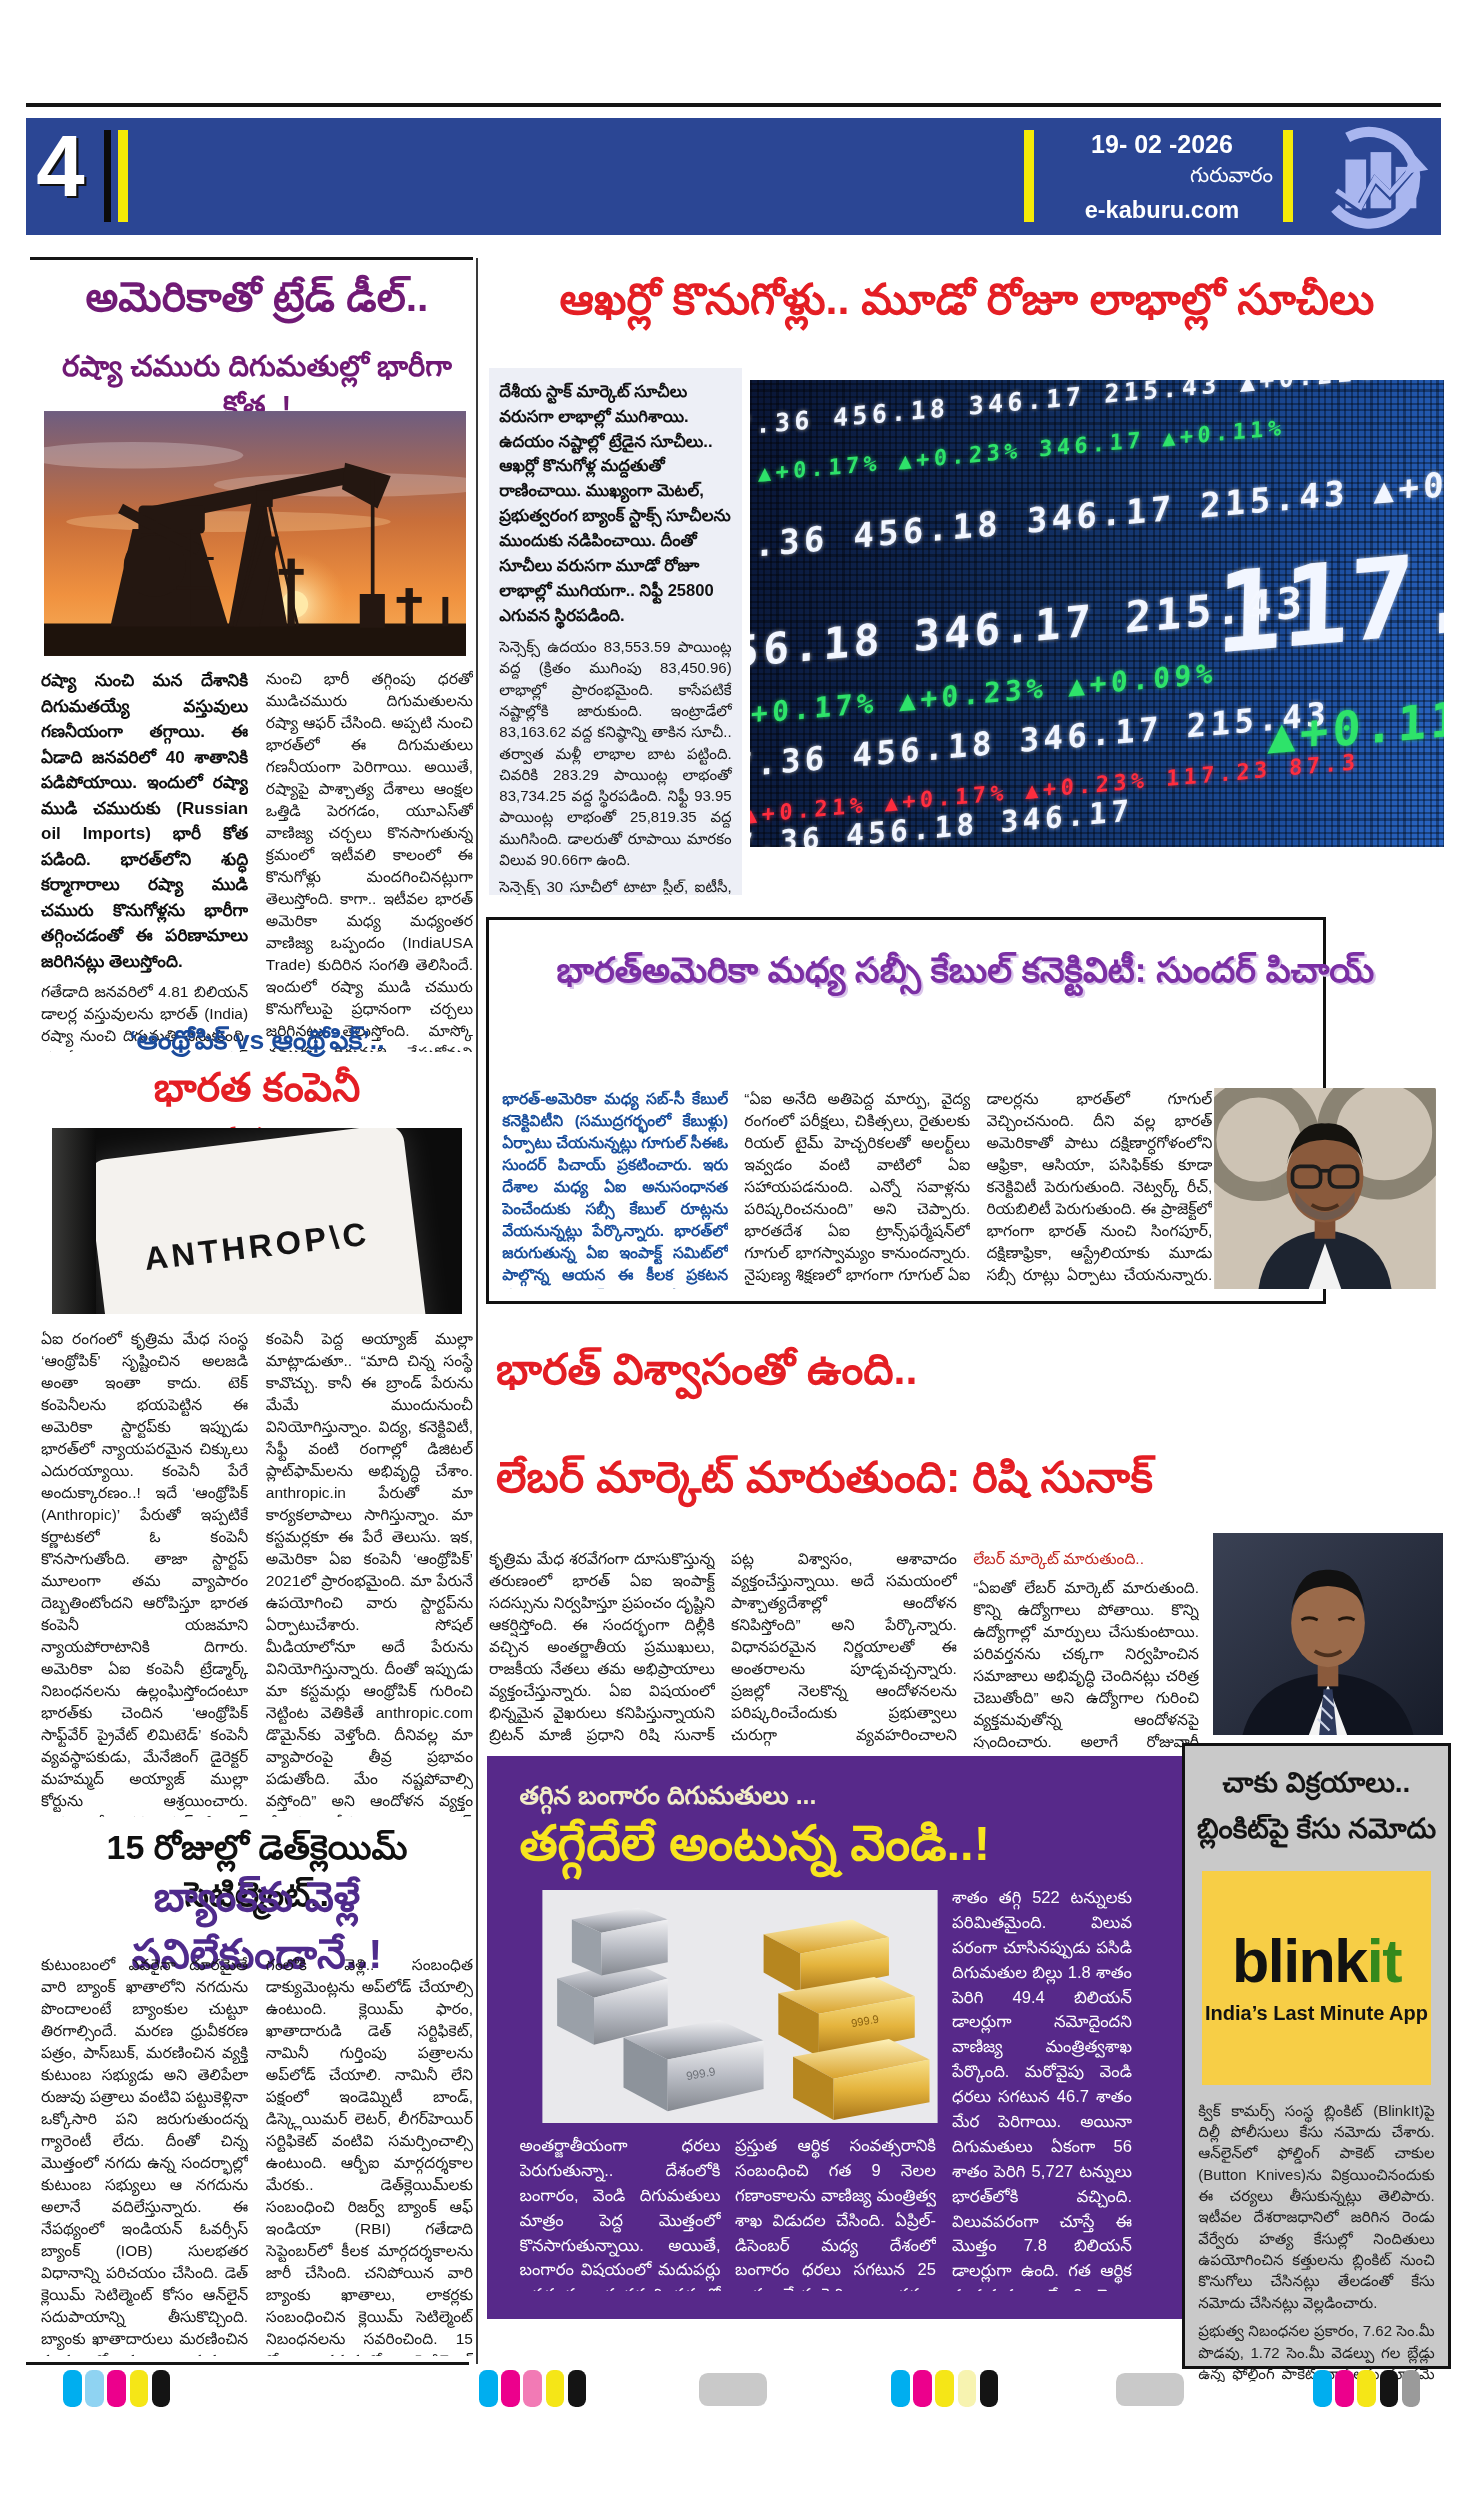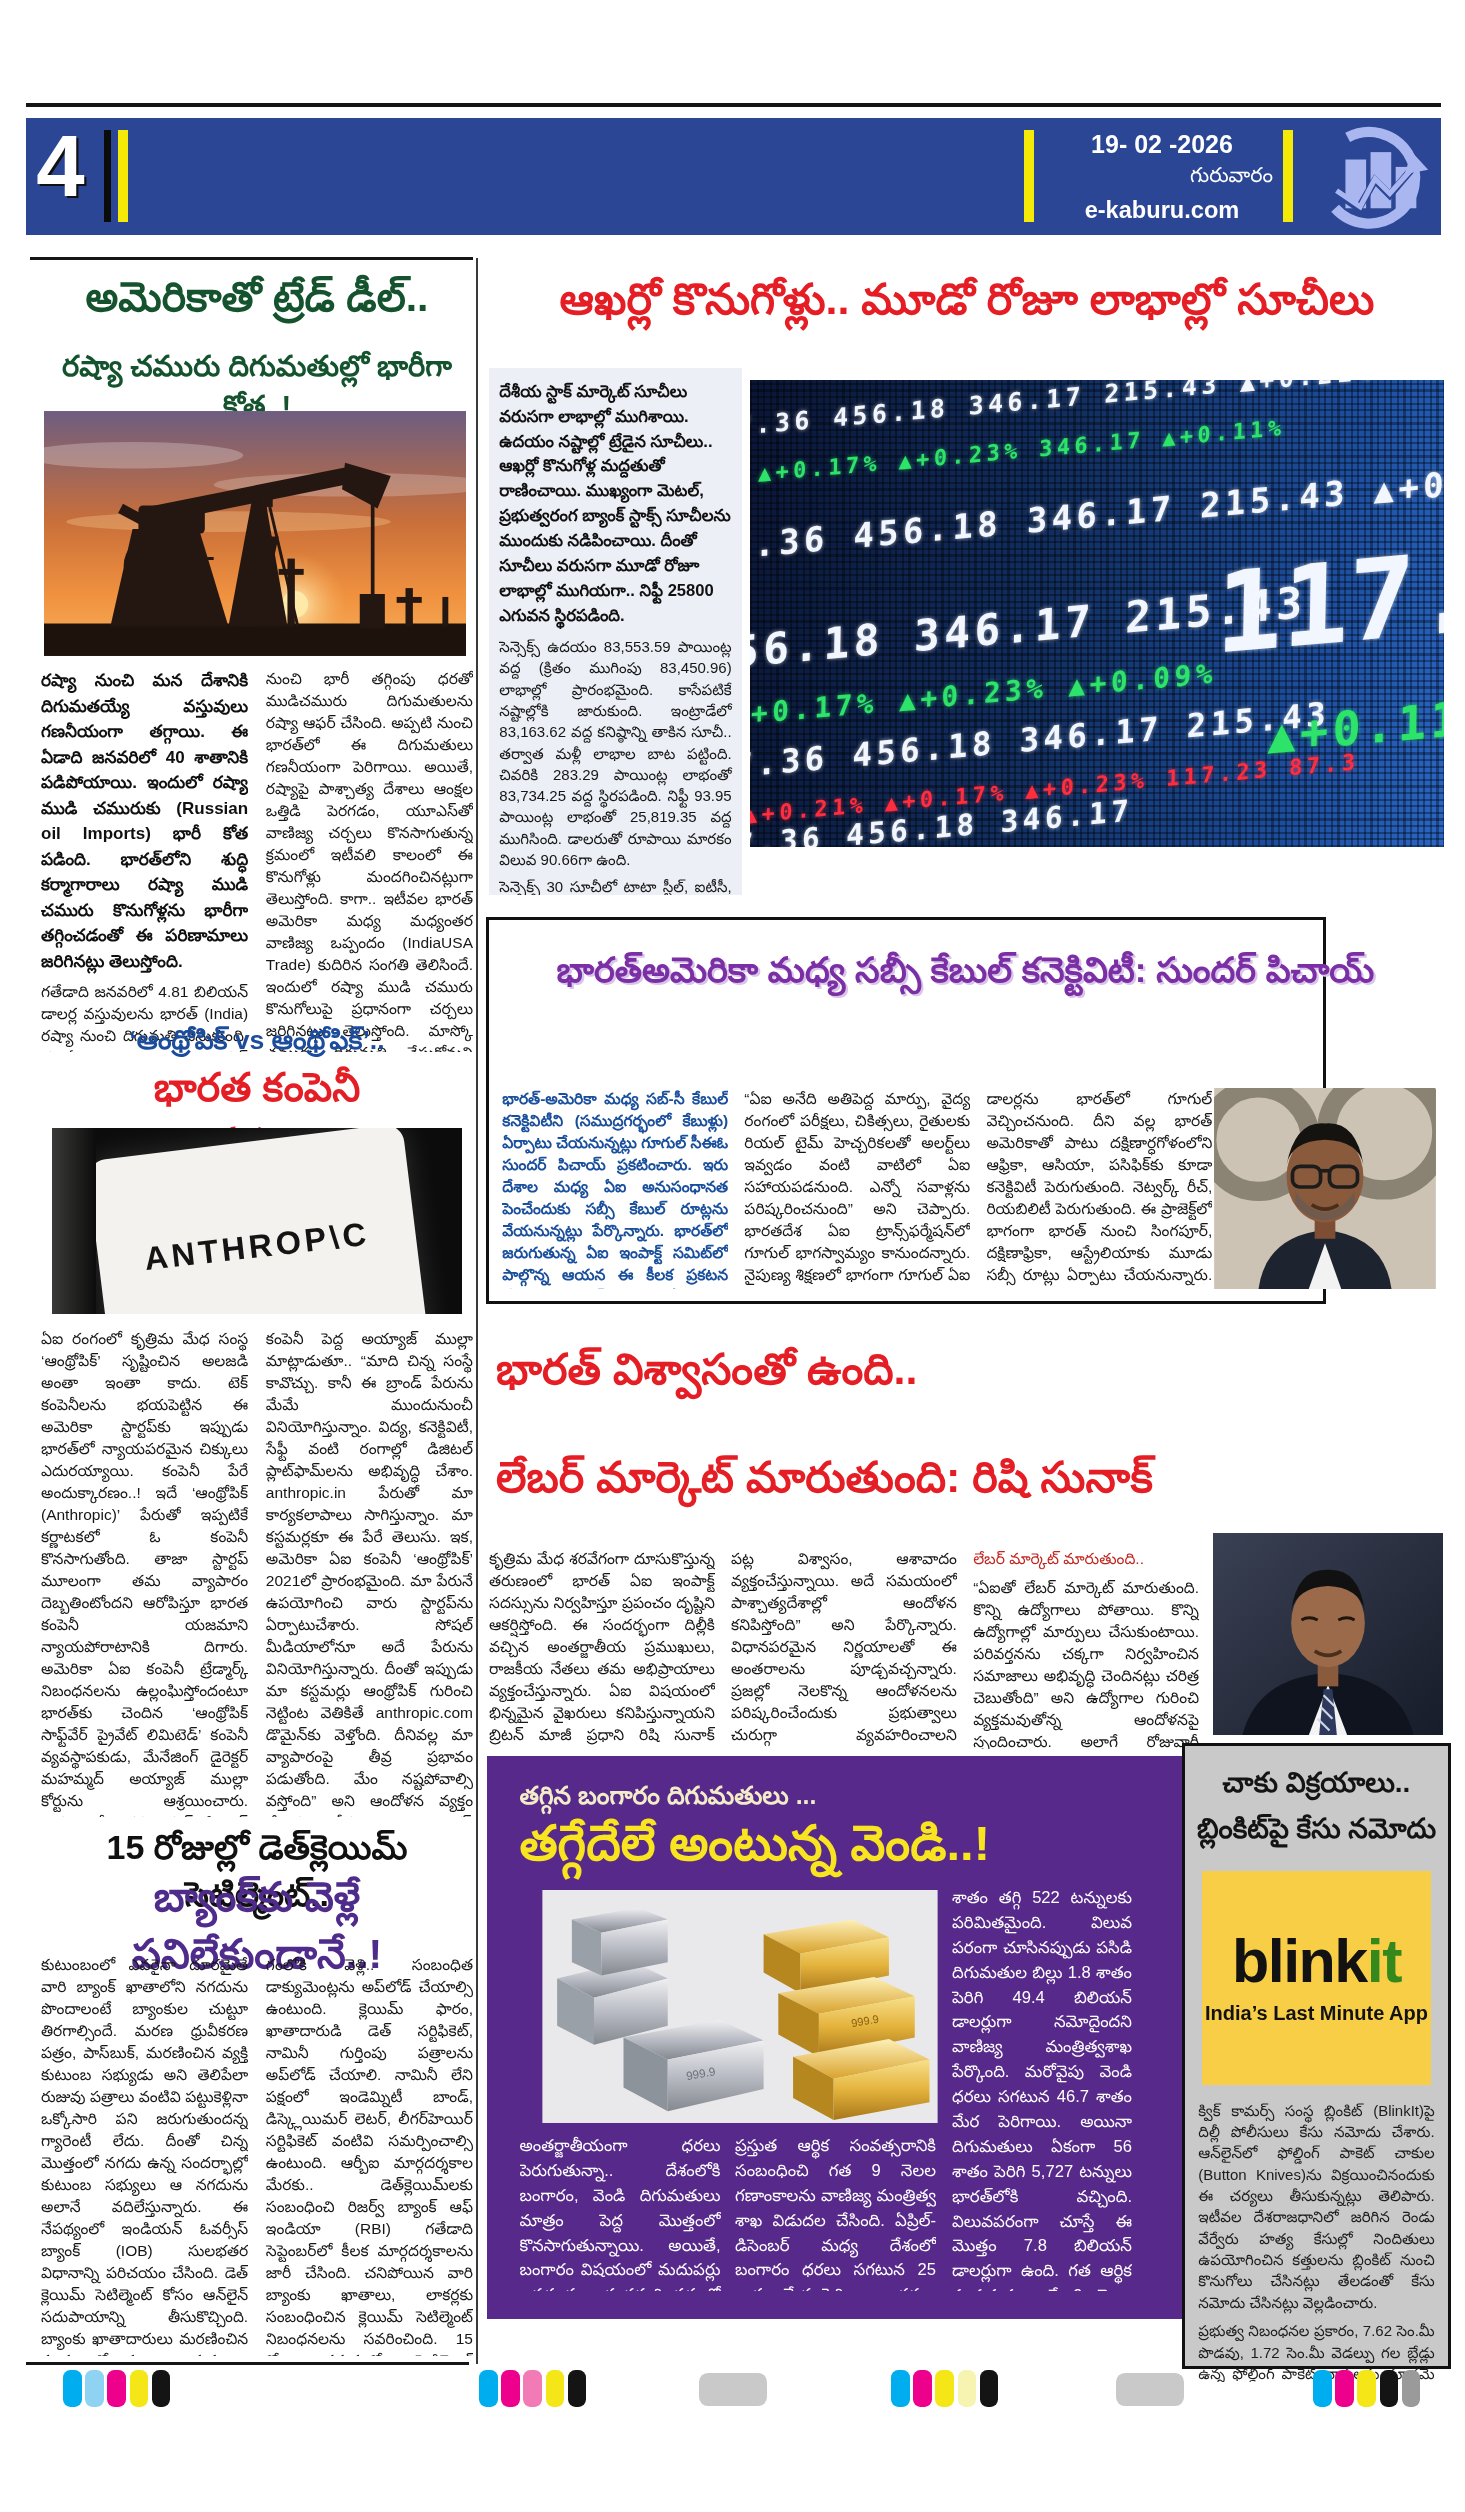--- a/index.html
+++ b/index.html
@@ -13,21 +13,21 @@
   .vbar-k{width:7.4px;height:92px;background:#0b0b0b;top:11.8px;}
   .vbar-y{width:10.3px;height:92px;background:#f5ea07;top:11.8px;}
   .mast{left:0;right:0;top:14.8px;text-align:center;font-size:64px;font-weight:800;color:#ffffff;
         text-shadow:3px 3px 0 #15235a;letter-spacing:1.5px;}
   .hdr-date{left:1025px;top:10.3px;width:222px;text-align:center;color:#fff;}
   .hdr-date .d1{font-size:25px;font-weight:700;margin:1.5px 0;}
   .hdr-date .d2{font-size:20.7px;margin:4.4px 0;text-align:right;}
   .hdr-date .d3{font-size:23.6px;font-weight:700;margin:4.4px 0;}
   .logo-wrap{left:1281px;top:3px;width:133px;height:111px;}
   
-  .hl-blue{color:#14532d;font-weight:800;text-align:center;}
+  .hl-blue{color:#701a75;font-weight:800;text-align:center;}
   .hl-red{color:#e41e24;font-weight:800;}
   .hl-purple{color:#7b2fa4;font-weight:800;text-align:center;text-shadow:2.2px 2.2px 0 #d9c4ea;}
   .hl-violet{color:#4f2b8c;font-weight:800;text-align:center;}
   .hl-black{color:#111;font-weight:800;text-align:center;}
   .body-txt{font-size:15.5px;line-height:1.42;text-align:justify;color:#161616;}
   .body-txt p{margin:0 0 7.4px 0;}
   .lead{font-weight:700;font-size:17px;line-height:1.5;color:#101010;}
   .cols{display:flex;gap:17.7px;overflow:hidden;}
   .col{flex:1;overflow:hidden;}
   .subhead-bold{font-weight:400;color:#101010;}

